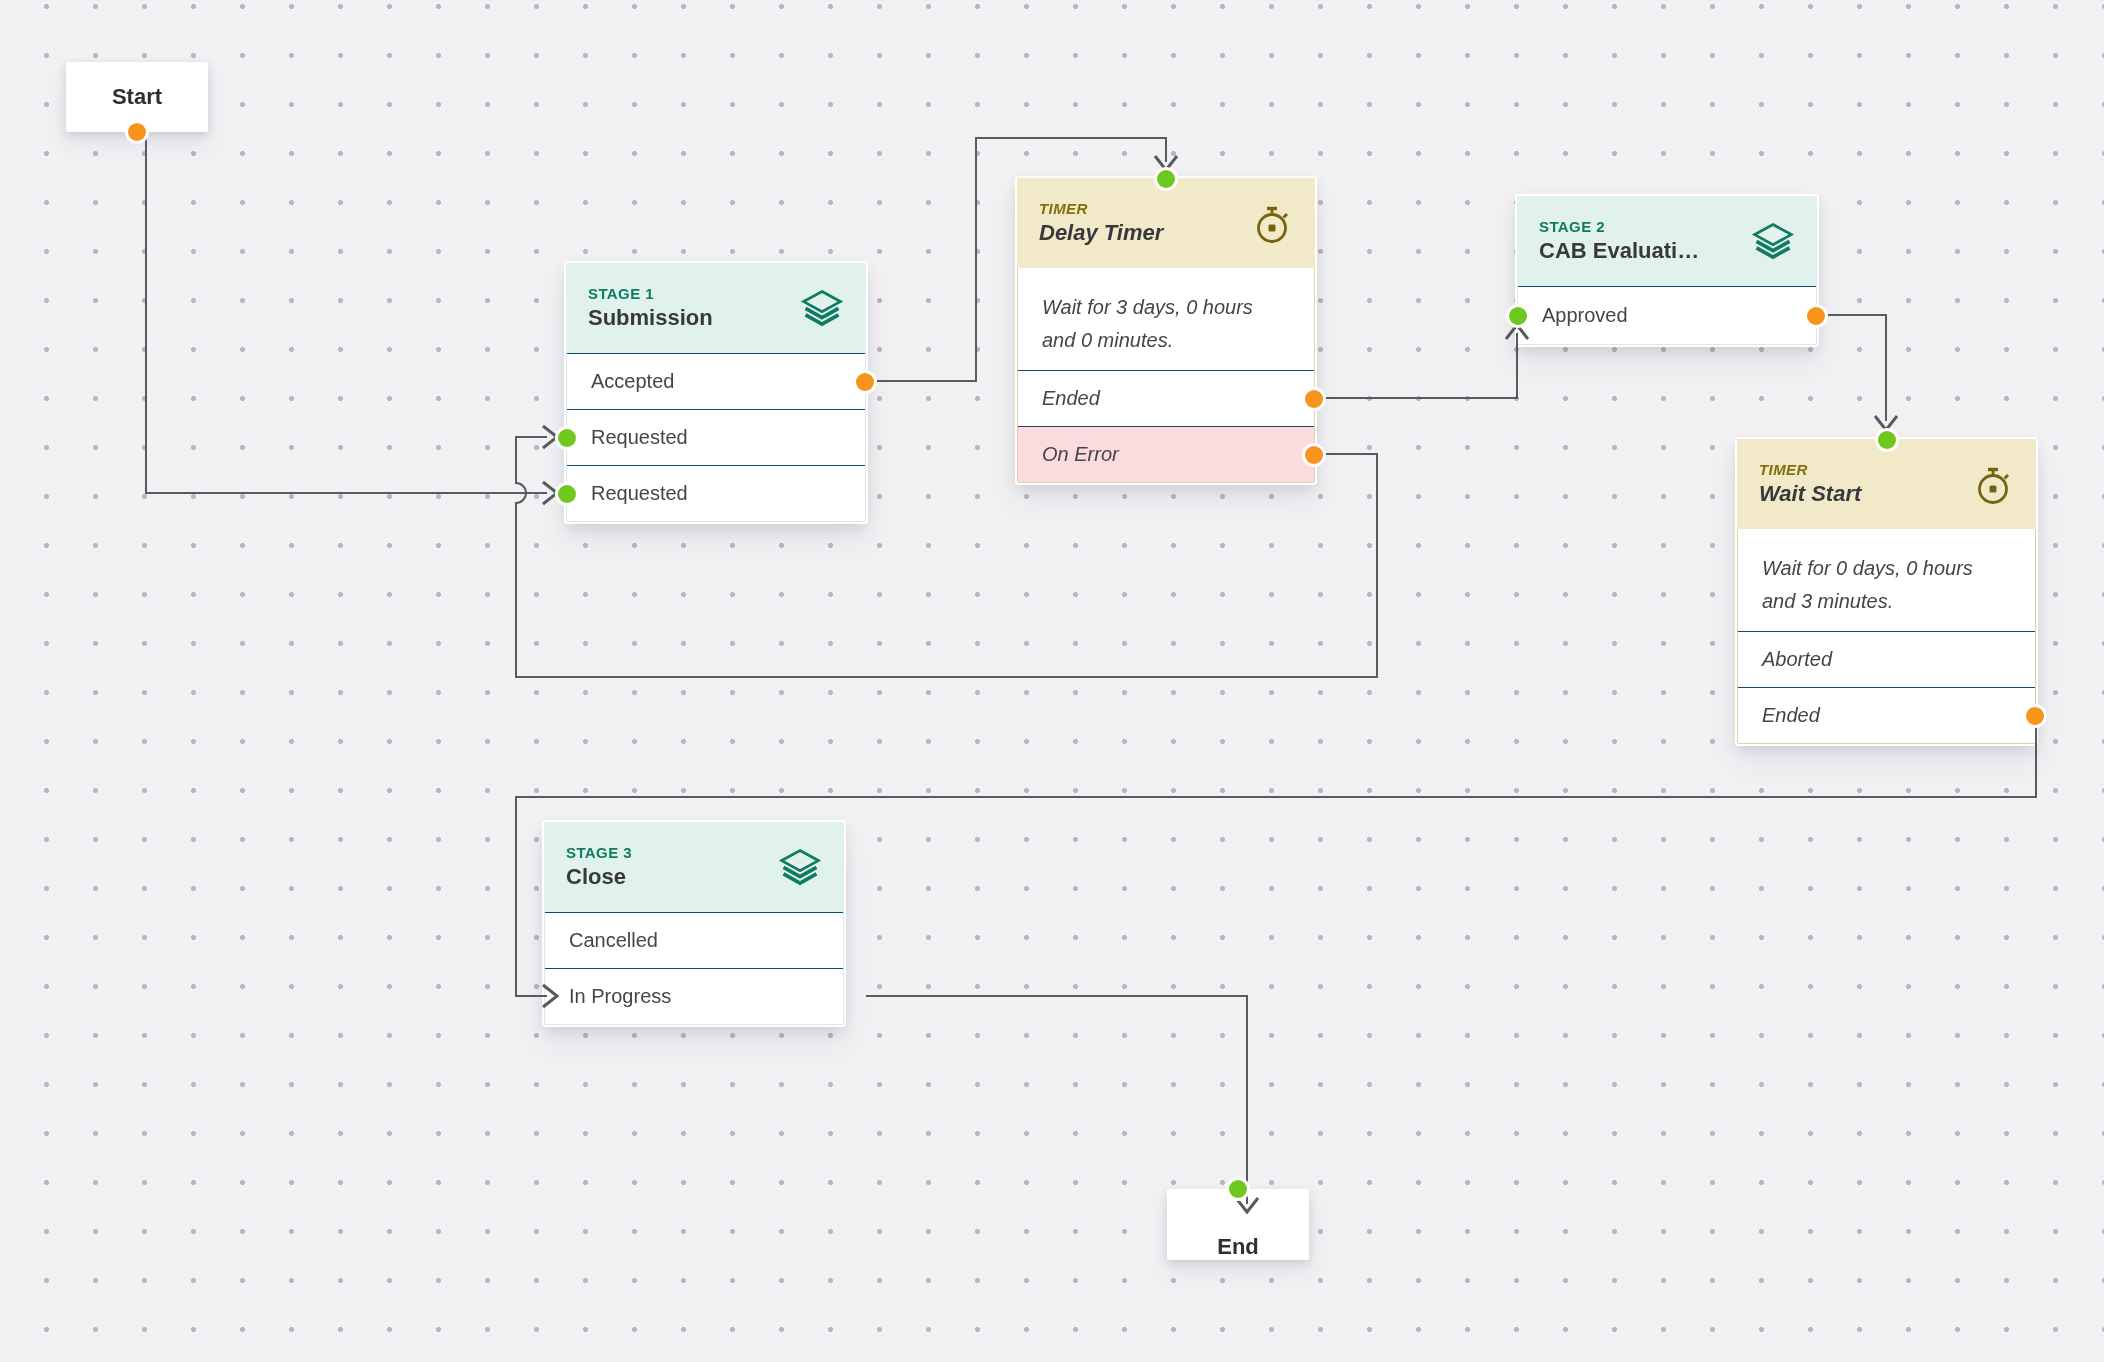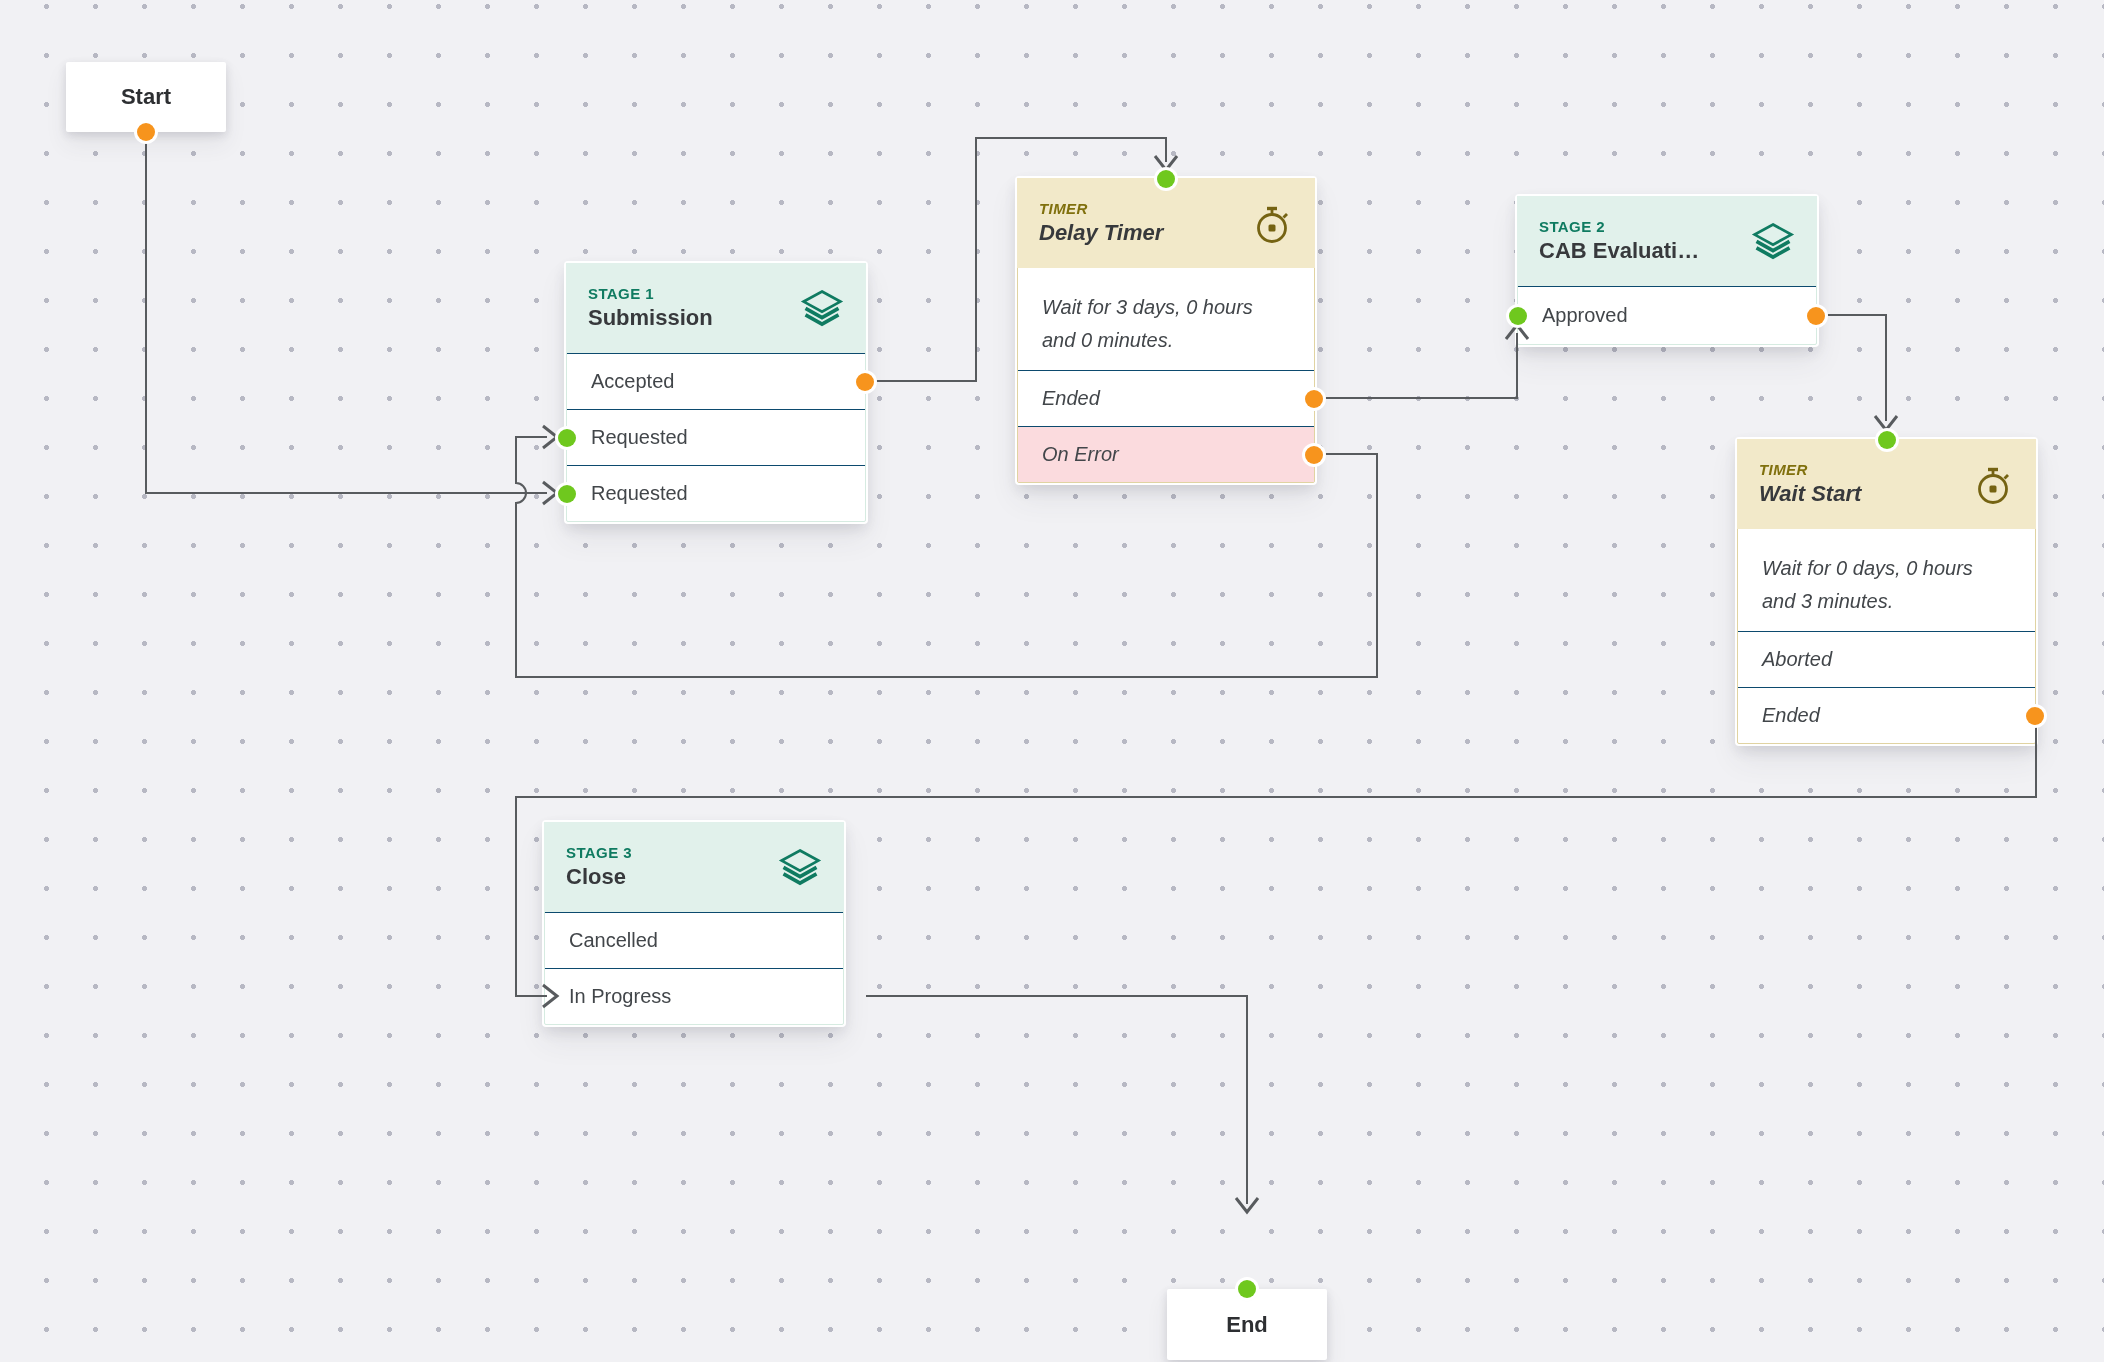--- a/index.html
+++ b/index.html
@@ -15,25 +15,25 @@
     position:relative;width:2104px;height:1362px;background-color:var(--canvas-bg);
     background-image:radial-gradient(circle,var(--grid-dot) 2.5px,rgba(0,0,0,0) 2.6px);
     background-size:49px 49px;background-position:22px 31px;
   }
   svg.wires{position:absolute;left:0;top:0;width:2104px;height:1362px;z-index:3;pointer-events:none;}
   svg.wires .wire{fill:none;stroke:var(--line);stroke-width:2;}
   svg.wires .arrow{fill:none;stroke:var(--line);stroke-width:3;stroke-linejoin:miter;}
 
   .node{position:absolute;background:#fff;border-radius:2px;
     box-shadow:0 0 0 2px #ffffff,0 6px 14px rgba(60,60,80,.14),0 16px 30px rgba(60,60,80,.08);}
-  .terminal{width:160px;display:flex;align-items:center;justify-content:center;
+  .terminal{width:142px;display:flex;align-items:center;justify-content:center;
     font-size:22px;font-weight:bold;color:#2d2f32;
     box-shadow:0 3px 8px rgba(60,60,80,.16),0 12px 22px rgba(60,60,80,.08);}
   #n-start{left:66px;top:62px;height:70px;}
-  #n-end{left:1167px;top:1289px;height:71px;}
+  #n-end{left:1167px;top:1189px;height:71px;align-items:flex-end;}
 
   .block{width:300px;box-sizing:border-box;}
   #n-stage1{left:566px;top:263px;}
   #n-delay{left:1017px;top:178px;width:298px;}
   #n-stage2{left:1517px;top:196px;}
   #n-wait{left:1737px;top:439px;width:299px;}
   #n-stage3{left:544px;top:822px;}
   .stage{border:1px solid var(--stage-border);}
   .timer{border:1px solid var(--timer-border);font-style:italic;}
   .hdr{height:90px;box-sizing:border-box;display:flex;align-items:center;justify-content:space-between;

